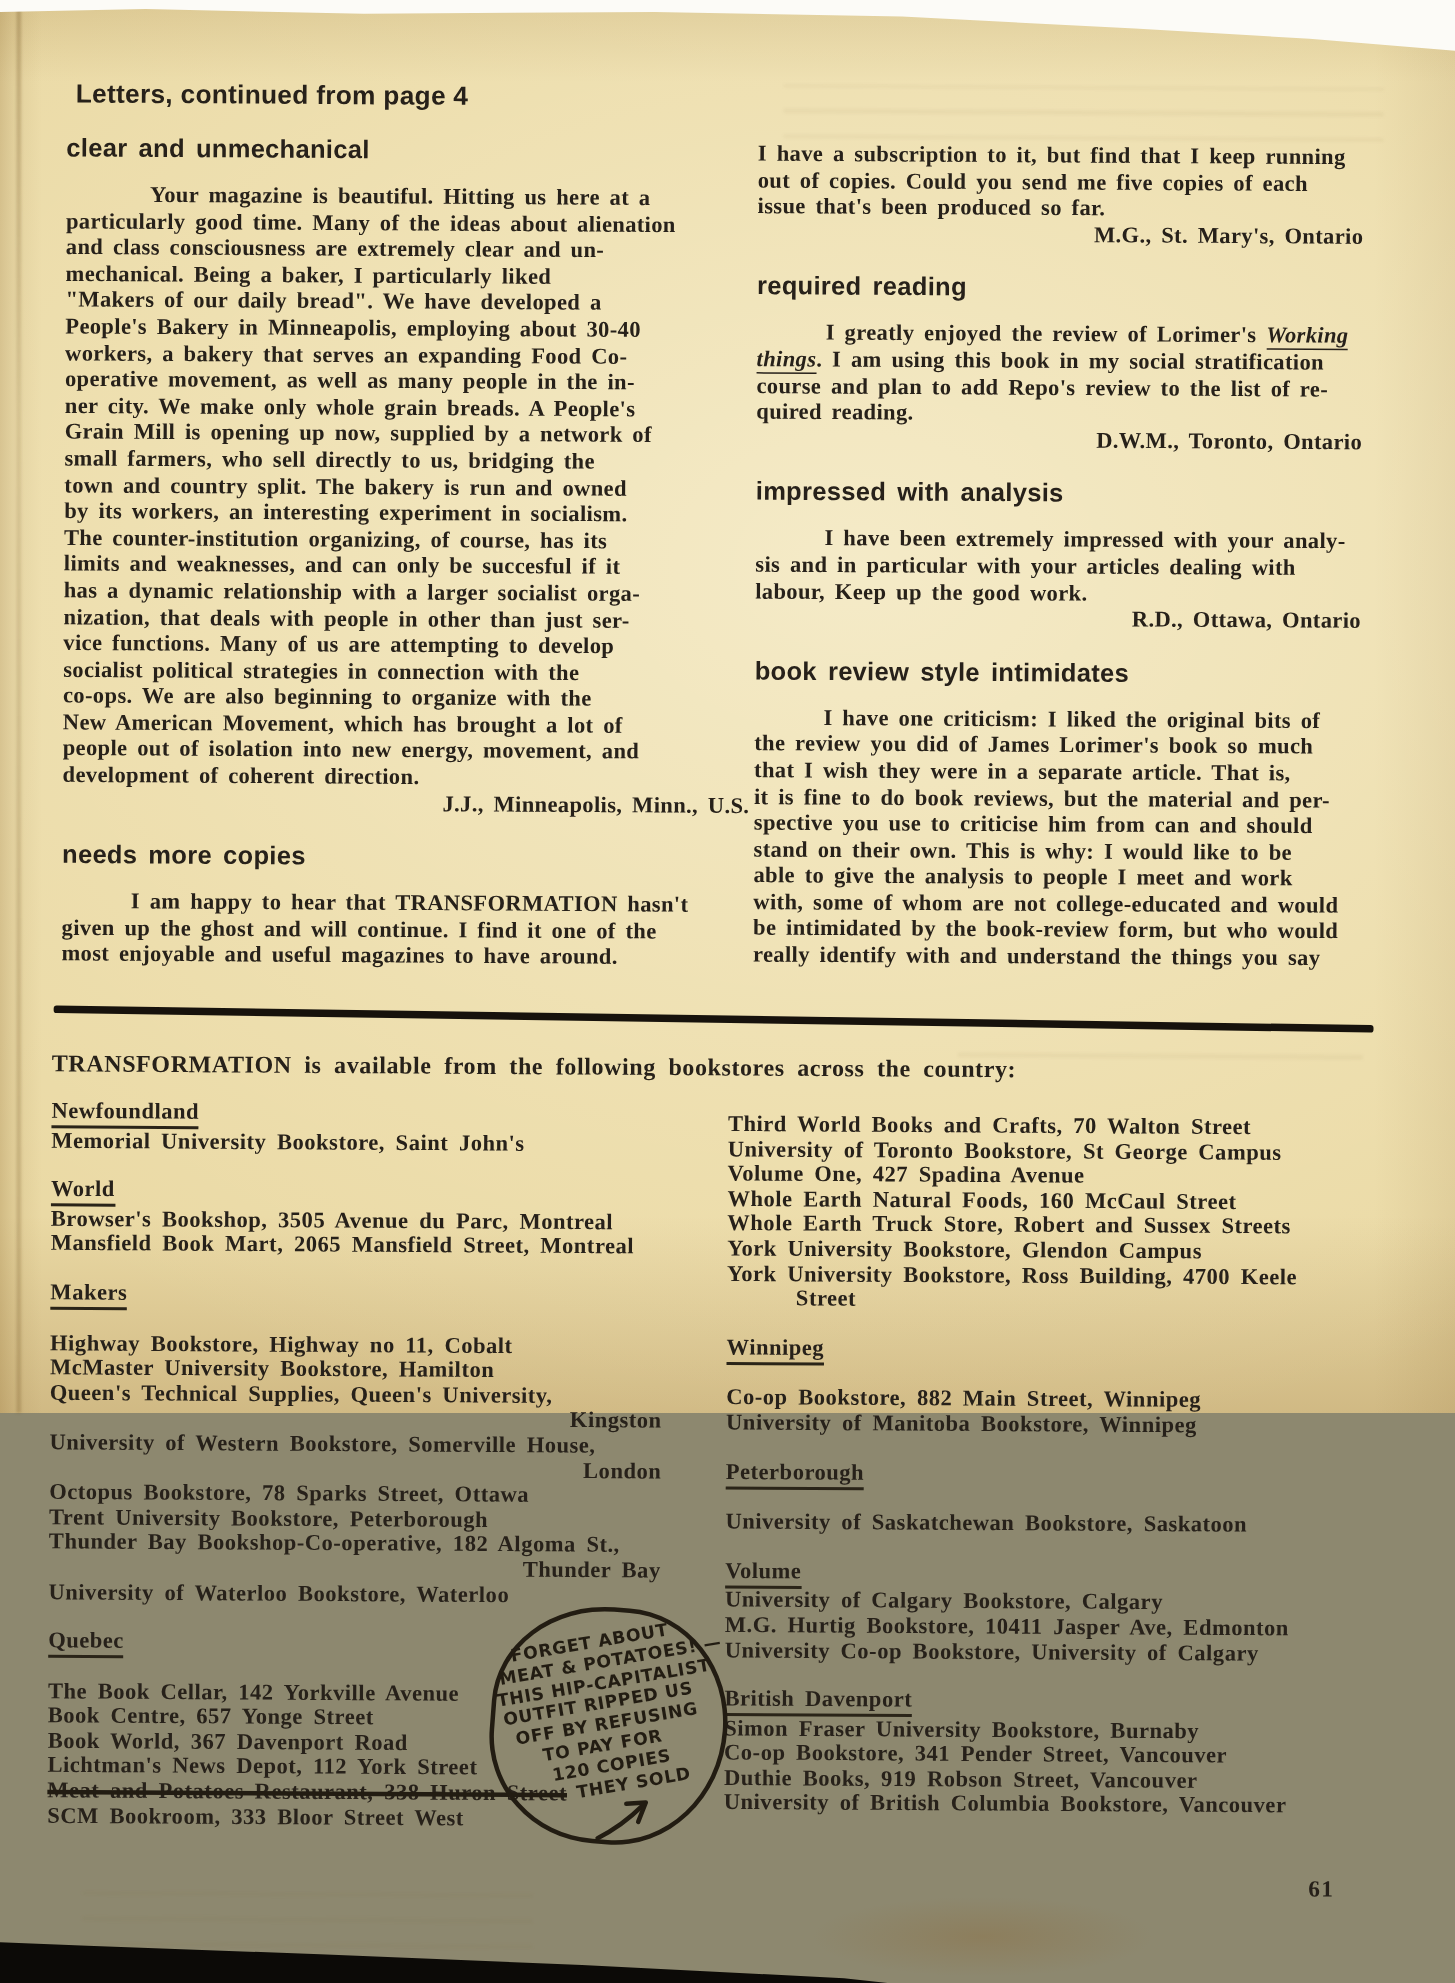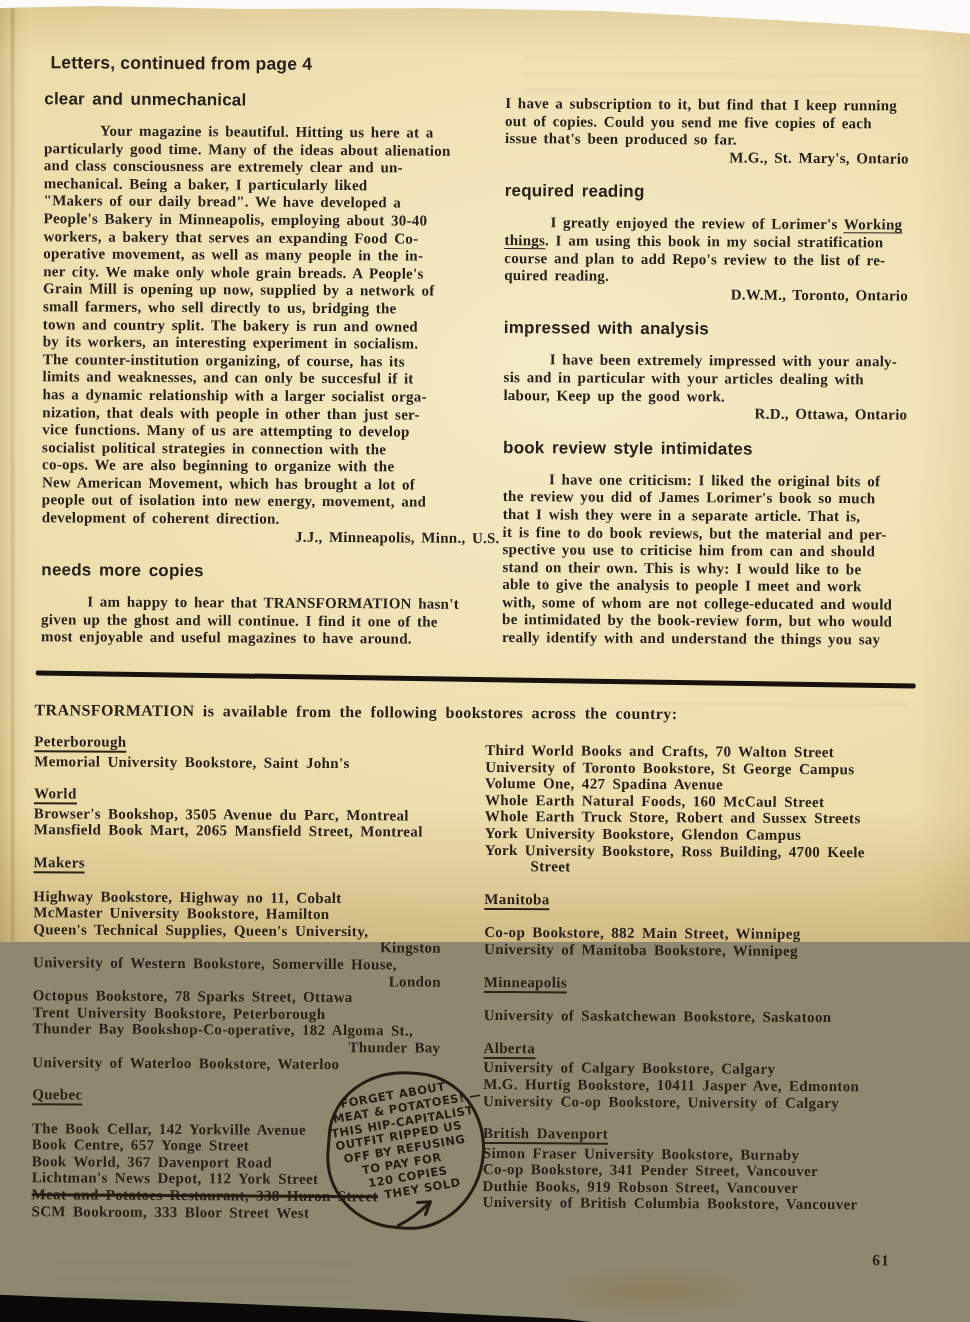--- a/index.html
+++ b/index.html
@@ -35,21 +35,21 @@
   .letters{position:absolute;font:700 15px/17.6px "Liberation Serif",serif;letter-spacing:.25px;word-spacing:2.5px;}
   #letters-left{left:42px;top:92px;width:466px;}
   #letters-right{left:503px;top:95px;width:448px;}
   .lh{font:700 17px/20px "Liberation Sans",sans-serif;letter-spacing:.2px;margin:16px 0 13px;}
   .sec:first-child .lh{margin-top:0;}
   .ln{white-space:nowrap;}
   .ln.first{padding-left:46px;}
   #letters-left .sec:first-child .ln.first{padding-left:56px;}
   .sig{text-align:right;padding-right:8px;}
   #letters-right .sig{padding-right:44px;}
-  .u{border-bottom:1.5px solid #27211a;padding-bottom:0px;}
+  .u{border-bottom:1.5px solid #27211a;padding-bottom:0px;font-style:italic;}
 
   
   #rule{position:absolute;left:37px;top:677px;width:880px;height:5px;background:#17120c;transform:rotate(.5deg);border-radius:2px;}
 
   
   #stores-intro{position:absolute;left:36px;top:703px;font:700 16px/19px "Liberation Serif",serif;letter-spacing:.4px;word-spacing:4px;white-space:nowrap;}
   .bookstores{position:absolute;font:700 15px/16.6px "Liberation Serif",serif;letter-spacing:.35px;word-spacing:3px;}
   #stores-left{left:36px;top:736px;width:454px;}
   #stores-right{left:487px;top:742px;width:480px;}
   .group{margin-bottom:16px;}
@@ -172,21 +172,21 @@
             <div class="ln">really identify with and understand the things you say</div>
           </div>
         </div>
       </div>
 
     <div id="rule"></div>
 
     <div id="stores-intro">TRANSFORMATION is available from the following bookstores across the country:</div>
     <div id="stores-left" class="bookstores">
         <div class="group">
-          <div class="ph"><span class="phx">Peterborough</span></div>
+          <div class="ph"><span class="phx">Newfoundland</span></div>
           <div class="bl">Memorial University Bookstore,  Saint John's</div>
         </div>
         <div class="group">
           <div class="ph"><span class="phx">World</span></div>
           <div class="bl">Browser's Bookshop,  3505 Avenue du Parc,  Montreal</div>
           <div class="bl">Mansfield Book Mart,  2065 Mansfield Street,  Montreal</div>
         </div>
         <div class="group spaced">
           <div class="ph"><span class="phx">Makers</span></div>
           <div class="bl">Highway Bookstore,  Highway no 11,  Cobalt</div>
@@ -216,30 +216,30 @@
           <div class="bl">Third World Books and Crafts,  70 Walton Street</div>
           <div class="bl">University of Toronto Bookstore,  St George Campus</div>
           <div class="bl">Volume One,  427 Spadina Avenue</div>
           <div class="bl">Whole Earth Natural Foods,  160 McCaul Street</div>
           <div class="bl">Whole Earth Truck Store,  Robert and Sussex Streets</div>
           <div class="bl">York University Bookstore,  Glendon Campus</div>
           <div class="bl">York University Bookstore,  Ross Building,  4700 Keele</div>
           <div class="bl ind">Street</div>
         </div>
         <div class="group spaced">
-          <div class="ph"><span class="phx">Manitoba</span></div>
+          <div class="ph"><span class="phx">Winnipeg</span></div>
           <div class="bl">Co-op Bookstore,  882 Main Street,  Winnipeg</div>
           <div class="bl">University of Manitoba Bookstore,  Winnipeg</div>
         </div>
         <div class="group spaced">
-          <div class="ph"><span class="phx">Minneapolis</span></div>
+          <div class="ph"><span class="phx">Peterborough</span></div>
           <div class="bl">University of Saskatchewan Bookstore,  Saskatoon</div>
         </div>
         <div class="group">
-          <div class="ph"><span class="phx">Alberta</span></div>
+          <div class="ph"><span class="phx">Volume</span></div>
           <div class="bl">University of Calgary Bookstore,  Calgary</div>
           <div class="bl">M.G.  Hurtig Bookstore,  10411 Jasper Ave,  Edmonton</div>
           <div class="bl">University Co-op Bookstore,  University of Calgary</div>
         </div>
         <div class="group">
           <div class="ph"><span class="phx">British Davenport</span></div>
           <div class="bl">Simon Fraser University Bookstore,  Burnaby</div>
           <div class="bl">Co-op Bookstore,  341 Pender Street,  Vancouver</div>
           <div class="bl">Duthie Books,  919 Robson Street,  Vancouver</div>
           <div class="bl">University of British Columbia Bookstore,  Vancouver</div>

